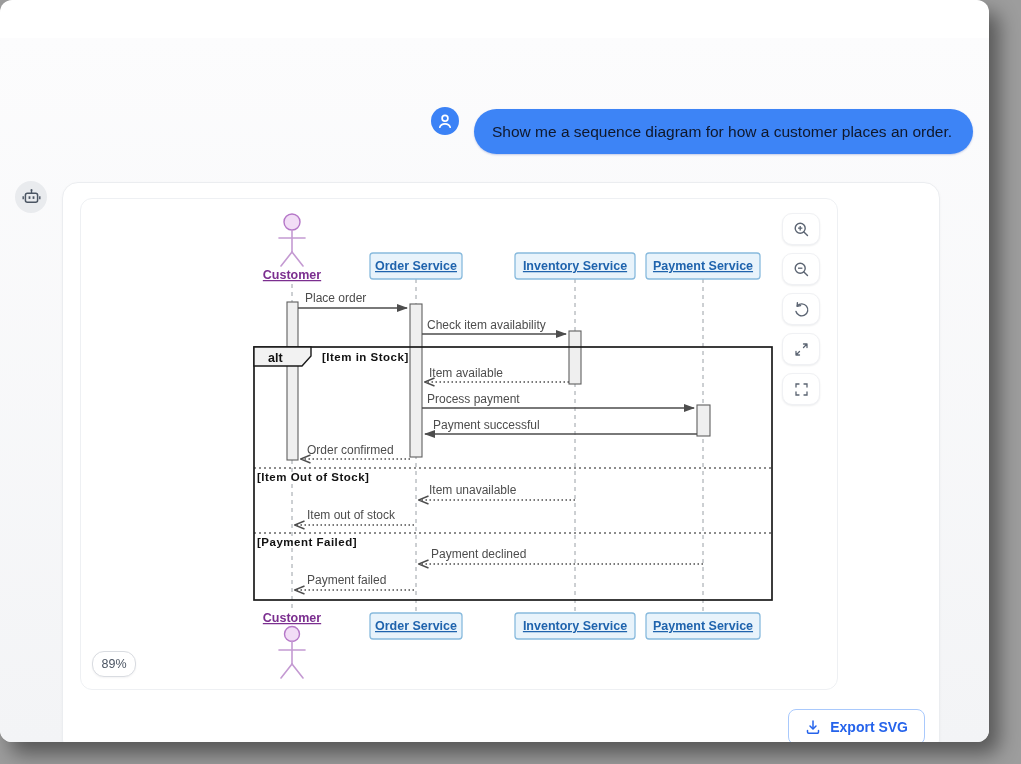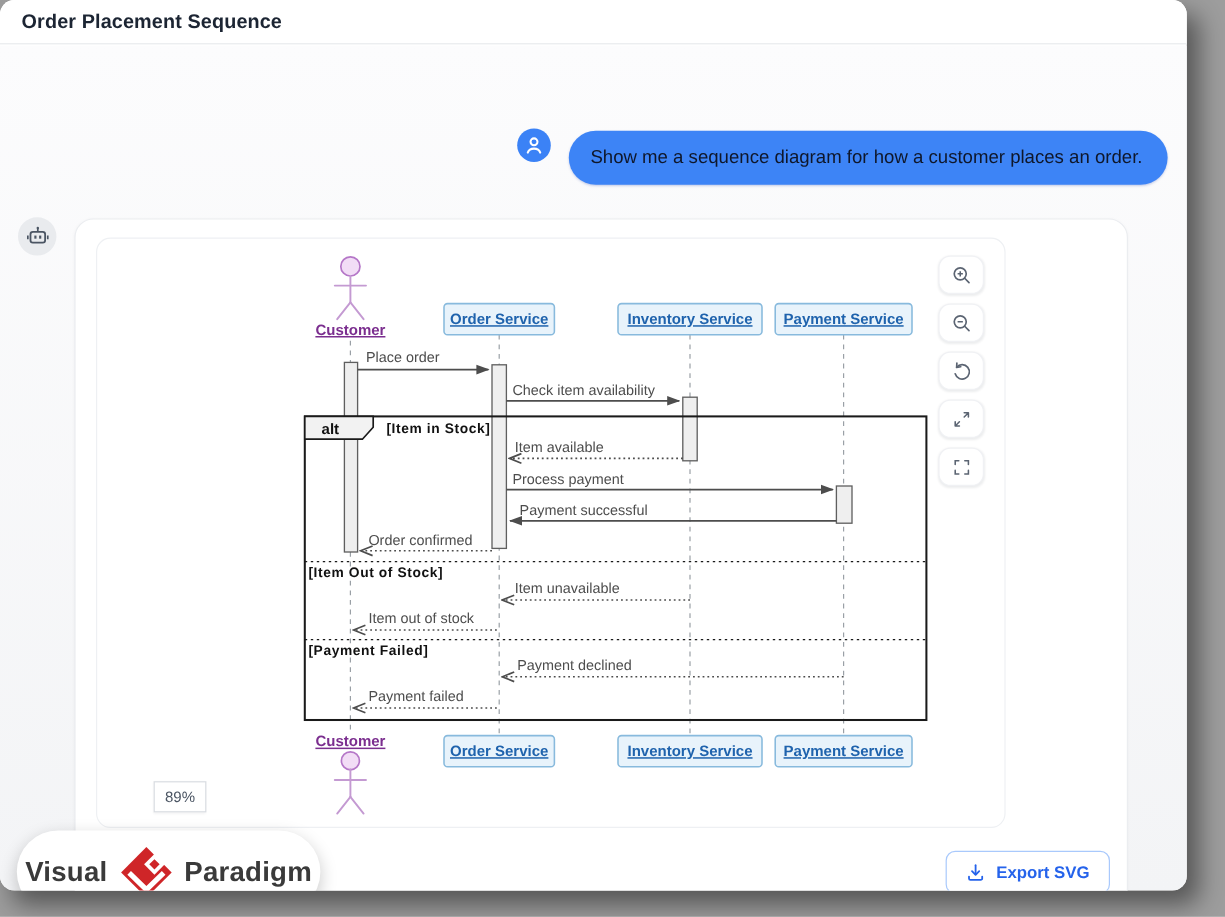--- a/index.html
+++ b/index.html
@@ -52,24 +52,23 @@
   .diagram-svg { position:absolute; left:160px; top:10px; }
   
   .zoom-controls { position:absolute; top:14px; right:17px; display:flex; flex-direction:column; gap:8px; }
   .zc-btn {
     width:38px; height:32px; background:#fff; border:1px solid #f0f1f4; border-radius:10px;
     display:flex; align-items:center; justify-content:center; cursor:pointer;
     box-shadow:0 1px 2px rgba(16,24,40,0.08); color:#5b6472;
   }
   .zoom-badge {
     position:absolute; left:11px; bottom:12px; width:44px; height:26px;
-    background:#fff; border:1px solid #d9dce1; border-radius:0;
+    background:#fff; border:1px solid #d9dce1; border-radius:12px;
     font-size:12.5px; color:#4b5563; text-align:center; line-height:24px;
     box-shadow:0 1px 2px rgba(16,24,40,0.05);
-    margin-left:36px;
   }
   
   .panel-actions { position:absolute; right:14px; bottom:10px; display:flex; }
   .action-btn {
     height:36px; padding:0 16px; background:#fff; border:1px solid #a9c9fc; border-radius:8px;
     display:flex; align-items:center; gap:9px; cursor:pointer;
     color:#2563eb; font-size:14px; font-weight:700;
   }
   
   .logo-pill {
@@ -77,23 +76,20 @@
     background:#fff; border-radius:35px;
     box-shadow:0 5px 14px rgba(0,0,0,0.22);
     display:flex; align-items:center; justify-content:center; gap:9px;
   }
   .logo-text { font-size:23px; font-weight:700; color:#3a3a3a; letter-spacing:0.2px; }
 </style>
 </head>
 <body>
 
 <div class="window">
-  <div class="header">
-    <span class="title">Order Placement Sequence</span>
-  </div>
 
   <div class="content">
 
     <div class="user-avatar">
       <svg width="16" height="16" viewBox="0 0 16 16">
         <circle cx="8" cy="5.2" r="2.9" fill="none" stroke="#fff" stroke-width="1.7"></circle>
         <path d="M2.8,14.2 a5.4,4.6 0 0 1 10.4,0" fill="none" stroke="#fff" stroke-width="1.7" stroke-linecap="round"></path>
       </svg>
     </div>
     <div class="chat-bubble">Show me a sequence diagram for how a customer places an order.</div>
@@ -273,25 +269,15 @@
               <path d="M8,2 V9.5"></path>
                 <path d="M5,7 L8,10 L11,7"></path>
               <path d="M2.5,11.5 V13 a1.2,1.2 0 0 0 1.2,1.2 h8.6 a1.2,1.2 0 0 0 1.2,-1.2 V11.5"></path>
             </g>
           </svg>
           <span>Export SVG</span>
         </button>
       </div>
     </div>
 
-    <div class="logo-pill">
-      <span class="logo-text">Visual</span>
-      <svg width="46" height="46" viewBox="0 0 48 48">
-        <polygon points="24,2 46,24 24,46 2,24" fill="#cf2528"></polygon>
-        <polygon points="31,8 40,17 31,26 22,17" fill="#ffffff"></polygon>
-        <polygon points="31,12.5 35.5,17 31,21.5 26.5,17" fill="#cf2528"></polygon>
-        <path d="M9,24.5 L24,39 L39,24.5" fill="none" stroke="#ffffff" stroke-width="4.5"></path>
-      </svg>
-      <span class="logo-text">Paradigm</span>
-    </div>
 
   </div>
 </div>
 
 </body></html>

